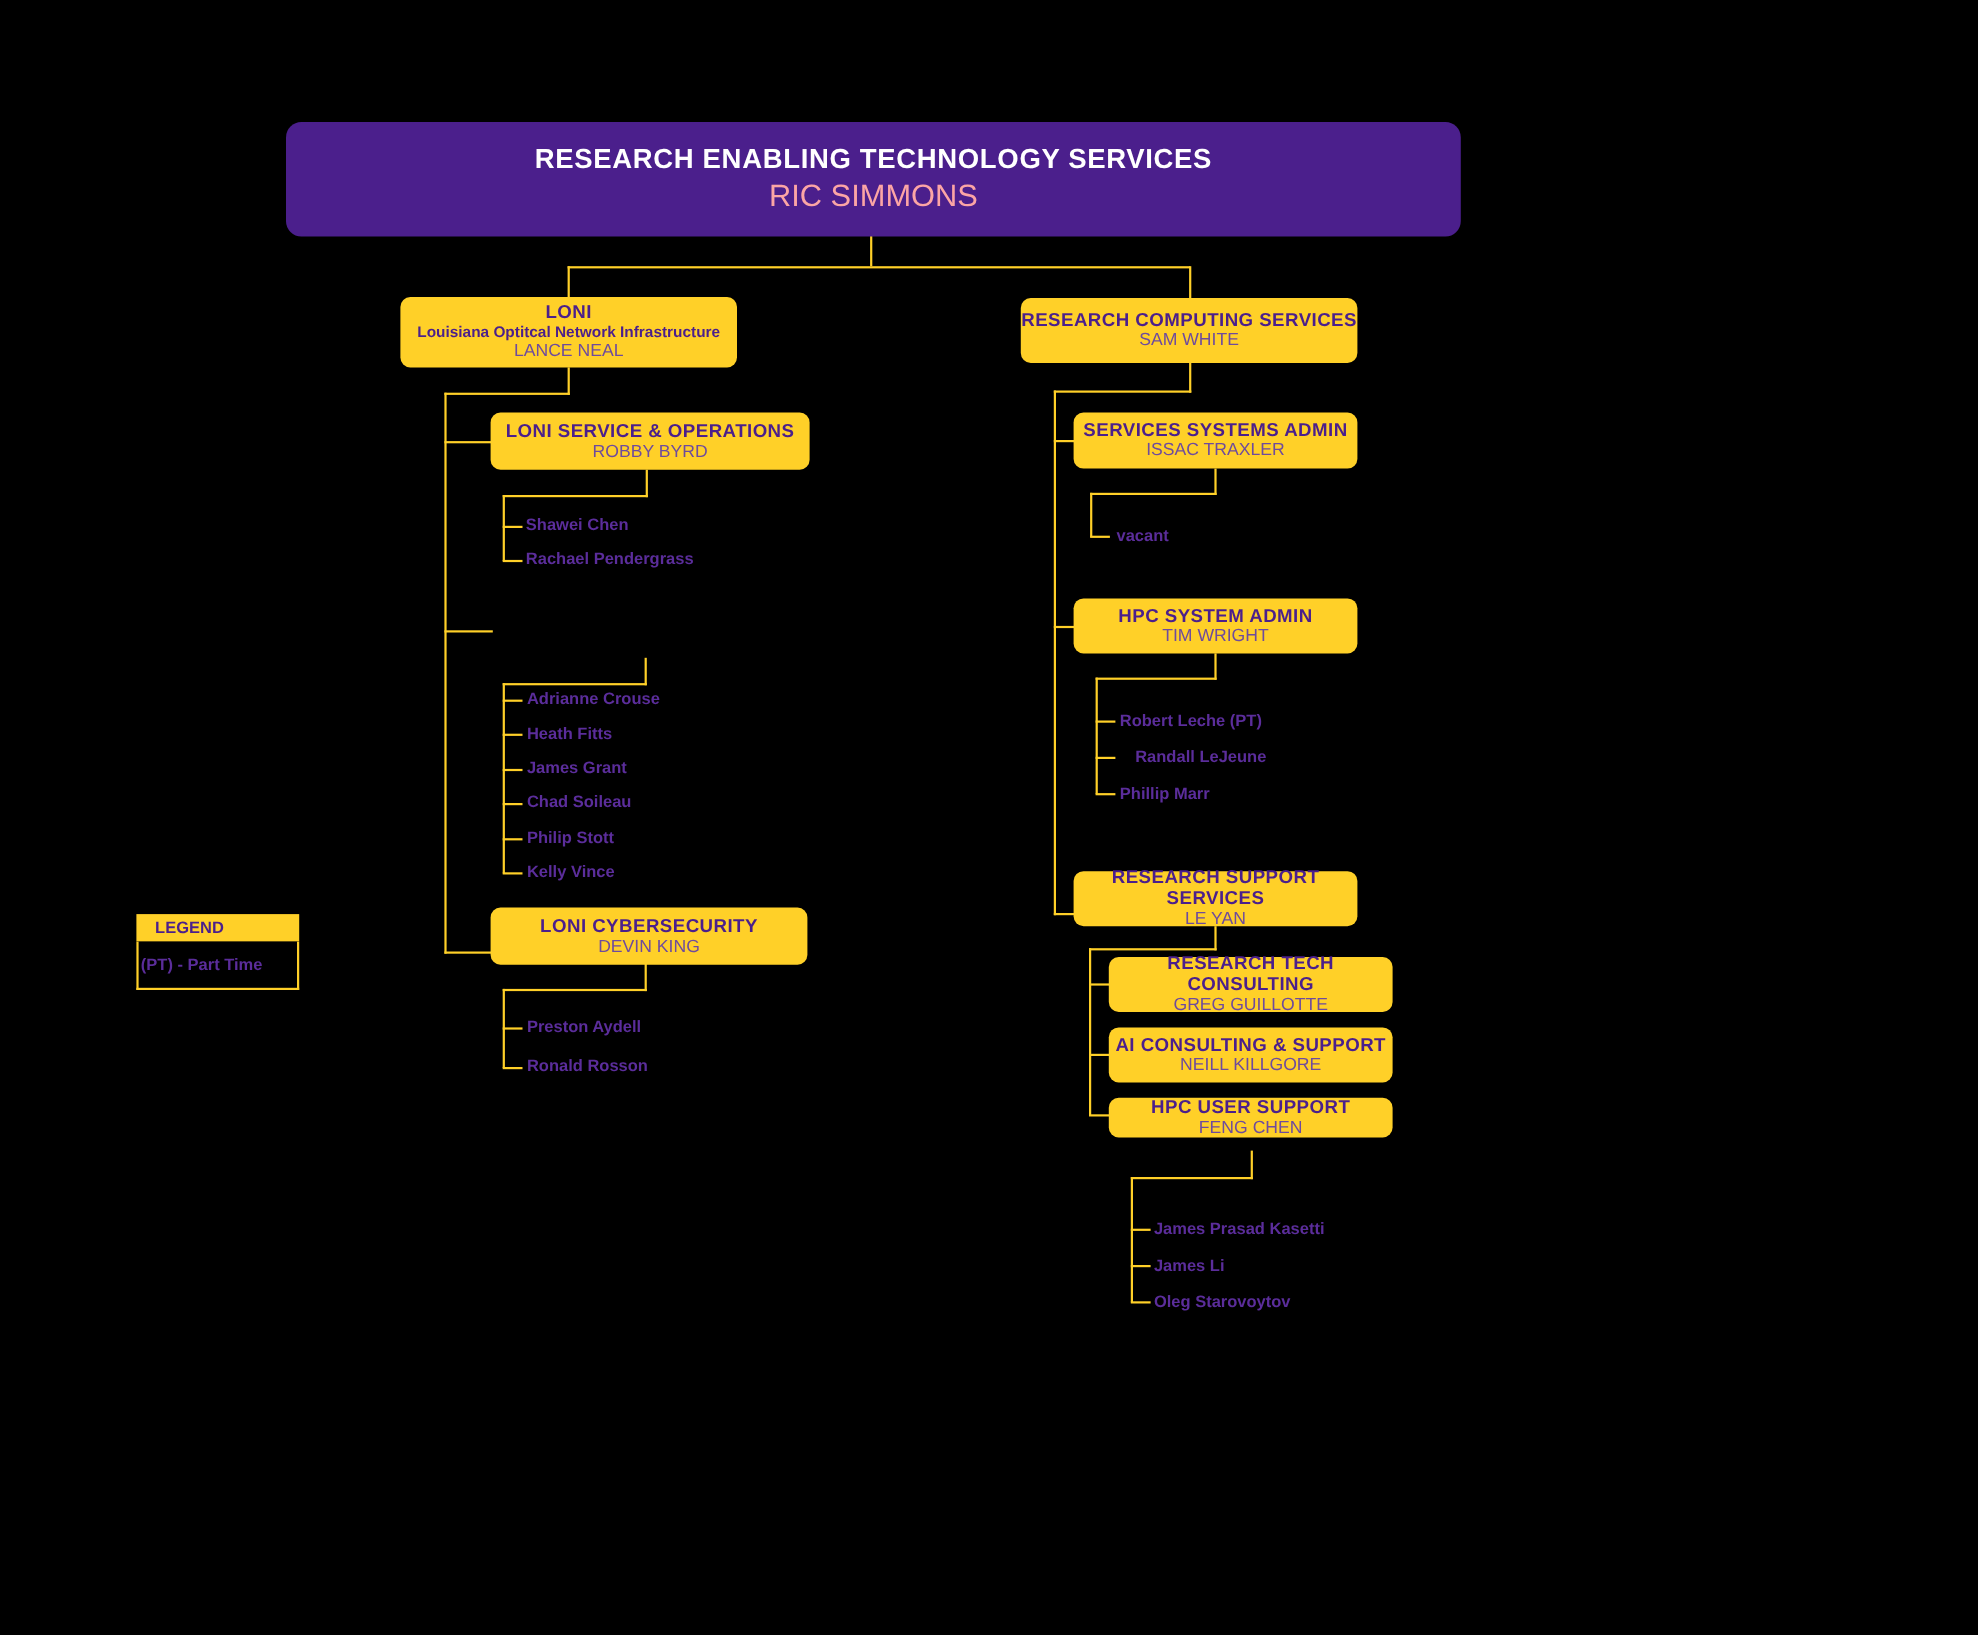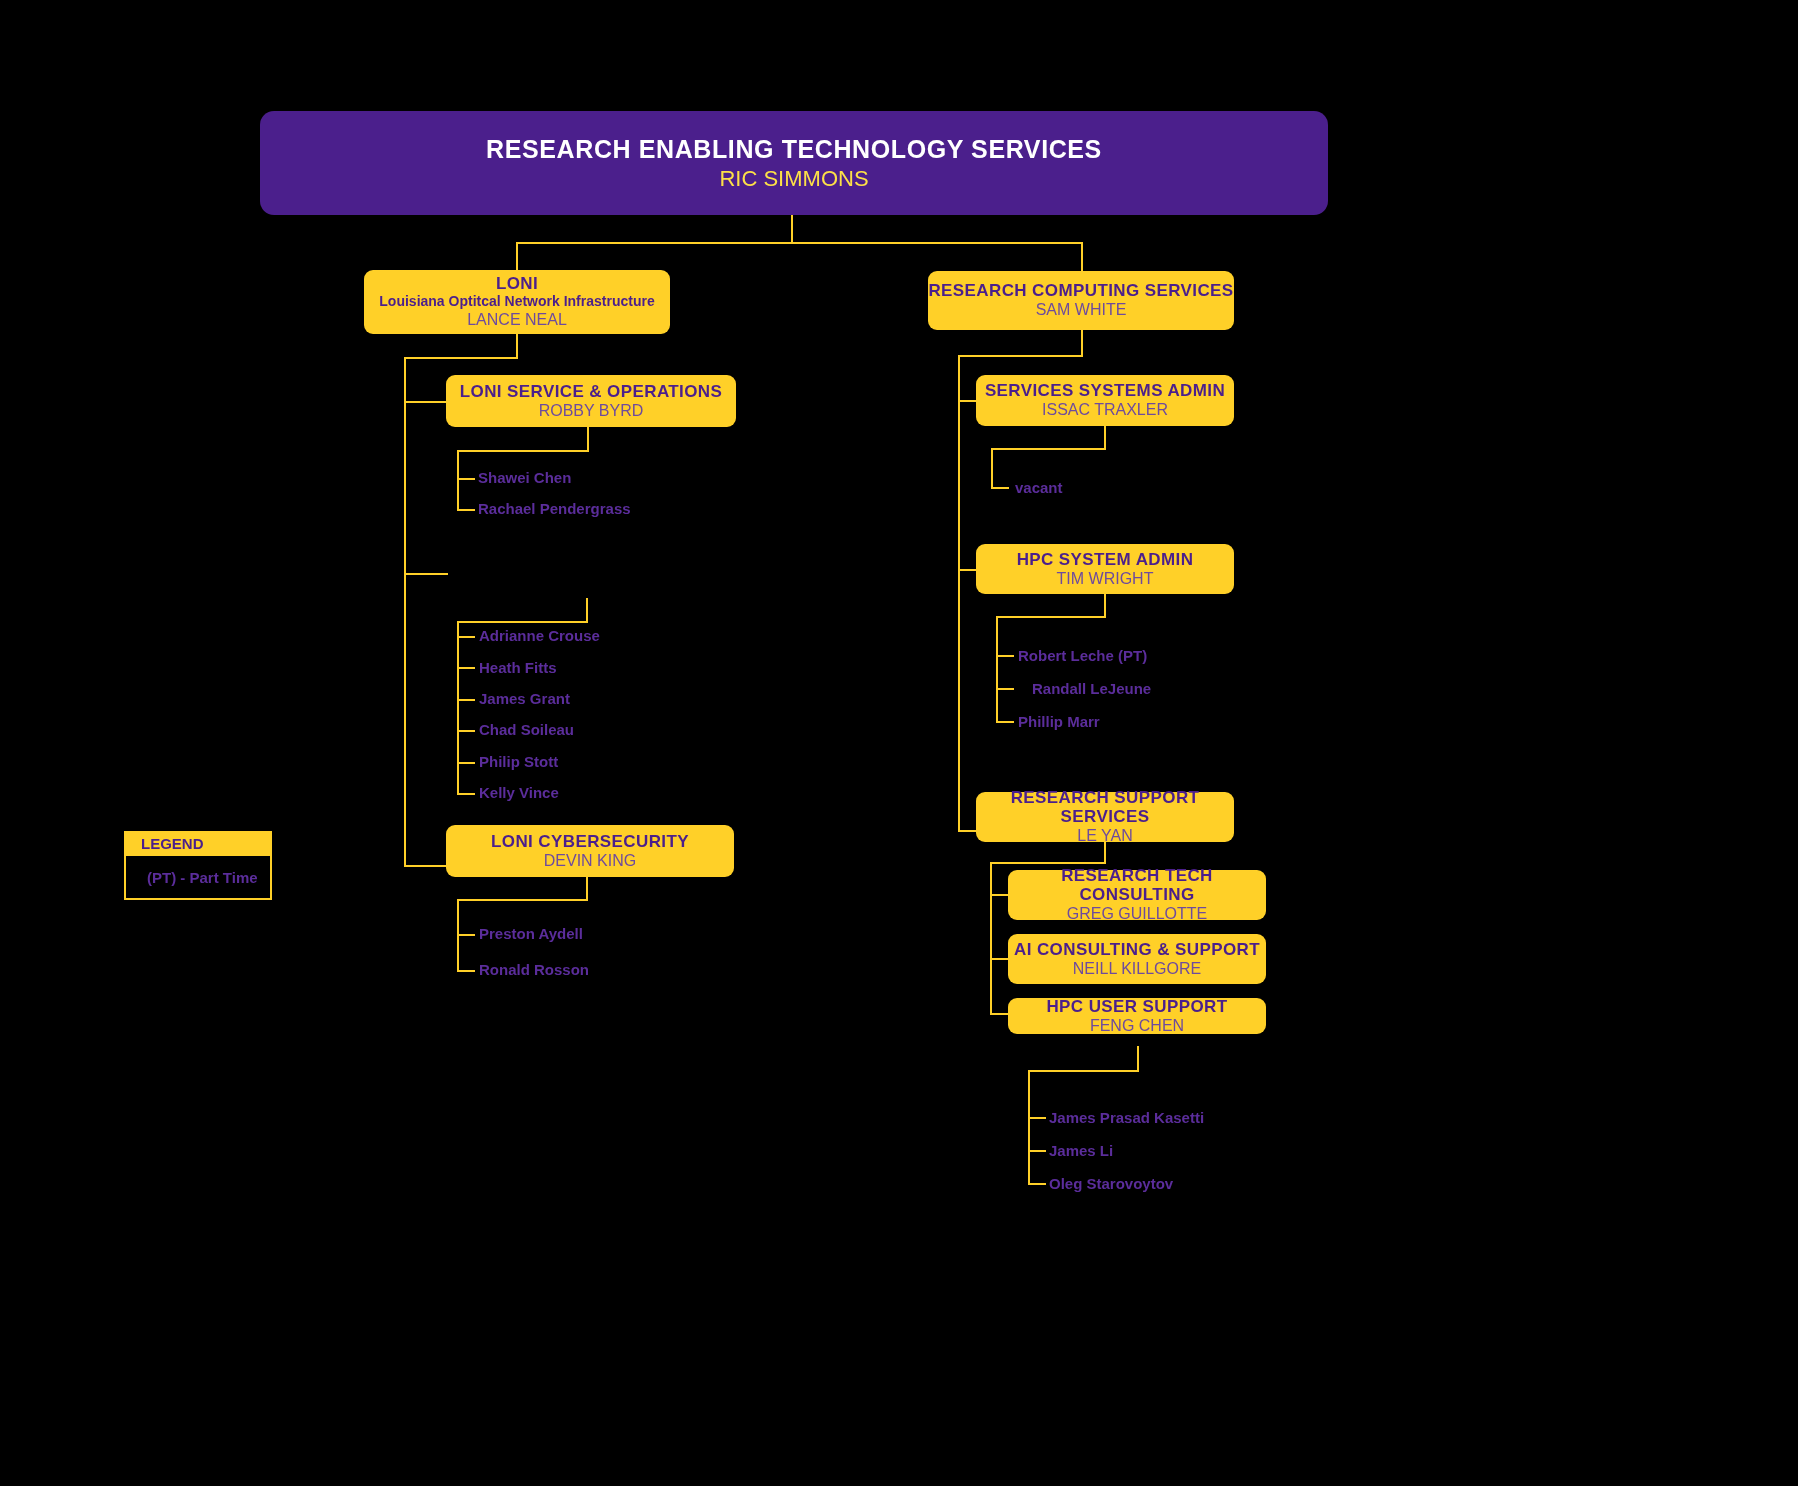--- a/index.html
+++ b/index.html
@@ -33,21 +33,21 @@
   }
   .t-sub{
     font-weight:bold;
     line-height:1.12;
   }
   .t-person{
     line-height:1.15;
   }
 
   .root .t-title{color:#ffffff;font-size:25px;letter-spacing:.6px;}
-  .root .t-person{color:#fde047;font-size:22px;margin-top:3px;}
+  .root .t-person{color:#fca5a5;font-size:28px;margin-top:3px;}
 
   .dept .t-title{color:#4b1f8c;font-size:17px;}
   .dept .t-sub{color:#4b1f8c;font-size:14px;margin-top:1px;}
   .dept .t-person{color:#6e4b9e;font-size:16px;margin-top:1px;}
 
   
   .legend-head{
     position:absolute;
     background:#ffd028;
     box-sizing:border-box;
@@ -56,21 +56,21 @@
     color:#4b1f8c;font-weight:bold;font-size:15px;
     z-index:5;
   }
   .legend-body{
     position:absolute;
     background:#000000;
     border:2px solid #ffd028;
     border-top:none;
     box-sizing:border-box;
     display:flex;align-items:center;
-    padding-left:21px;
+    padding-left:2px;
     color:#5b2d9b;font-weight:bold;font-size:15px;
     z-index:5;
   }
 
   
   .staff{
     position:absolute;
     color:#5b2d9b;
     font-weight:bold;
     font-size:15px;

